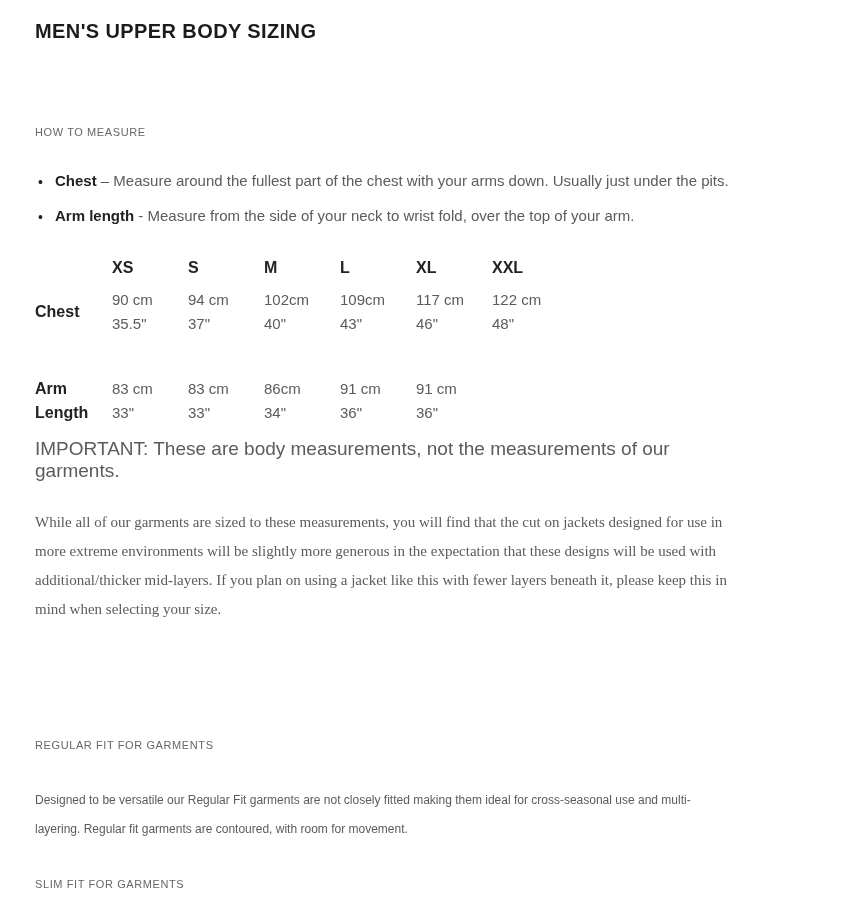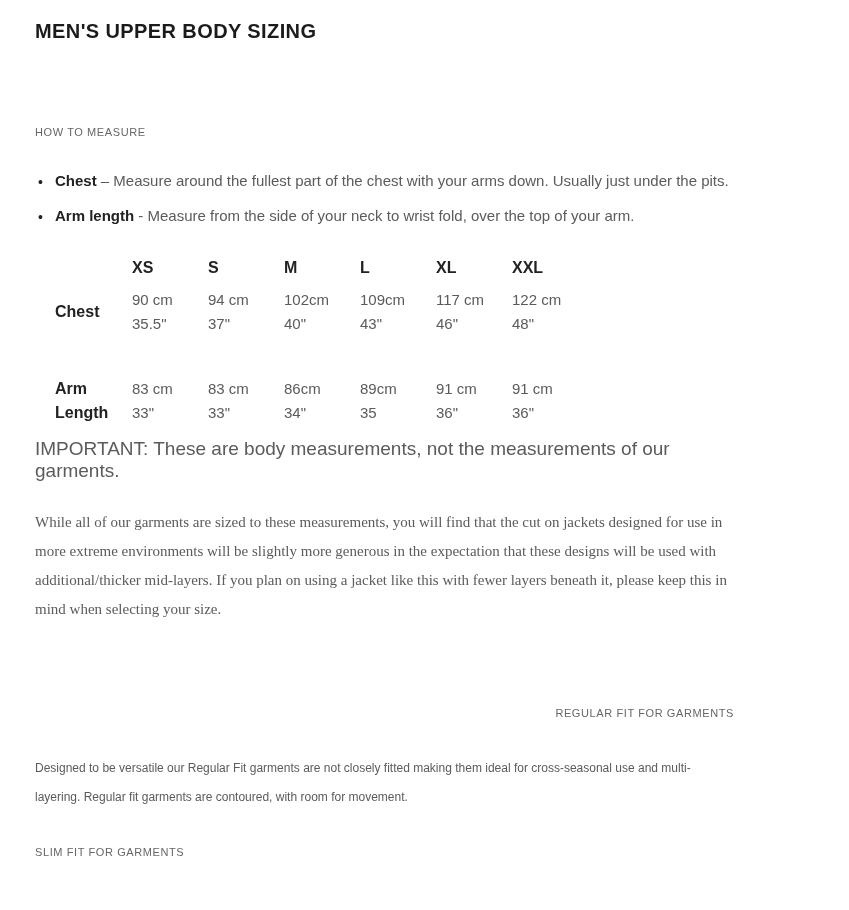--- a/index.html
+++ b/index.html
@@ -57,21 +57,20 @@
     font-size: 14px;
     color: #222222;
   }
   .bullet-term {
     font-weight: 700;
     color: #222222;
   }
   .chart-section-heading { margin-top: 33px; }
   .size-table {
     margin-top: 36px;
-    margin-left: 20px;
   }
   .t-row {
     display: flex;
     align-items: center;
   }
   .t-head { margin-bottom: 12px; }
   .t-label {
     width: 77px;
     flex: 0 0 77px;
     font-size: 16px;
@@ -101,21 +100,21 @@
     color: #5b5b5b;
   }
   .body-paragraph {
     margin: 26px 0 0 0;
     max-width: 790px;
     font-size: 15px;
     line-height: 29px;
     color: #5b5b5b;
     font-family: Liberation Serif, serif;
   }
-  .regular-fit-heading { margin-top: 81px; text-align: right; }
+  .regular-fit-heading { margin-top: 113px; }
   .fit-paragraph {
     margin: 33px 0 0 0;
     max-width: 790px;
     font-size: 12px;
     line-height: 29px;
     color: #5b5b5b;
   }
   .slim-fit-heading { margin-top: 32px; }
 </style>
 </head>
@@ -189,24 +188,20 @@
       </div>
       <div class="t-cell">
         <span class="cm">83 cm</span>
         <span class="in">33"</span>
       </div>
       <div class="t-cell">
         <span class="cm">86cm</span>
         <span class="in">34"</span>
       </div>
       <div class="t-cell">
-        <span class="cm">89cm</span>
-        <span class="in">35</span>
-      </div>
-      <div class="t-cell">
         <span class="cm">91 cm</span>
         <span class="in">36"</span>
       </div>
       <div class="t-cell">
         <span class="cm">91 cm</span>
         <span class="in">36"</span>
       </div>
     </div>
 
   </div>

